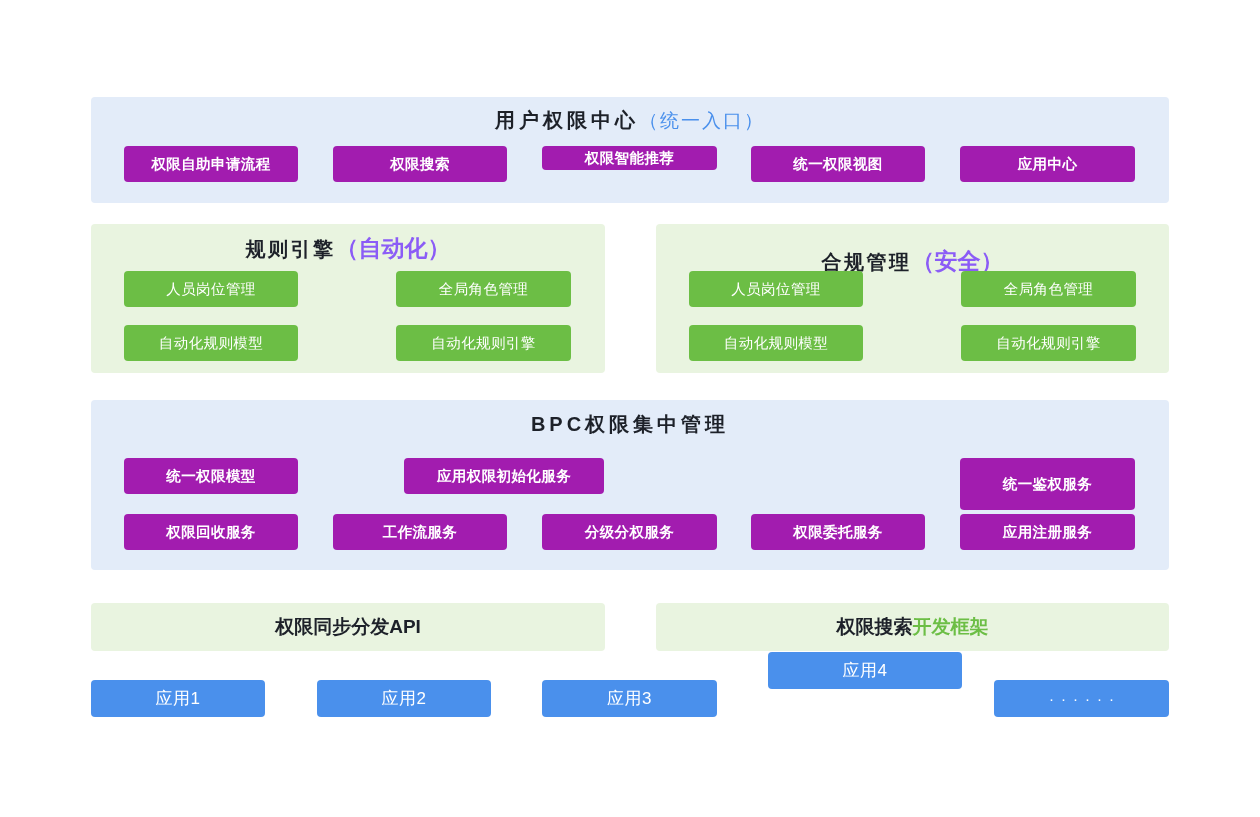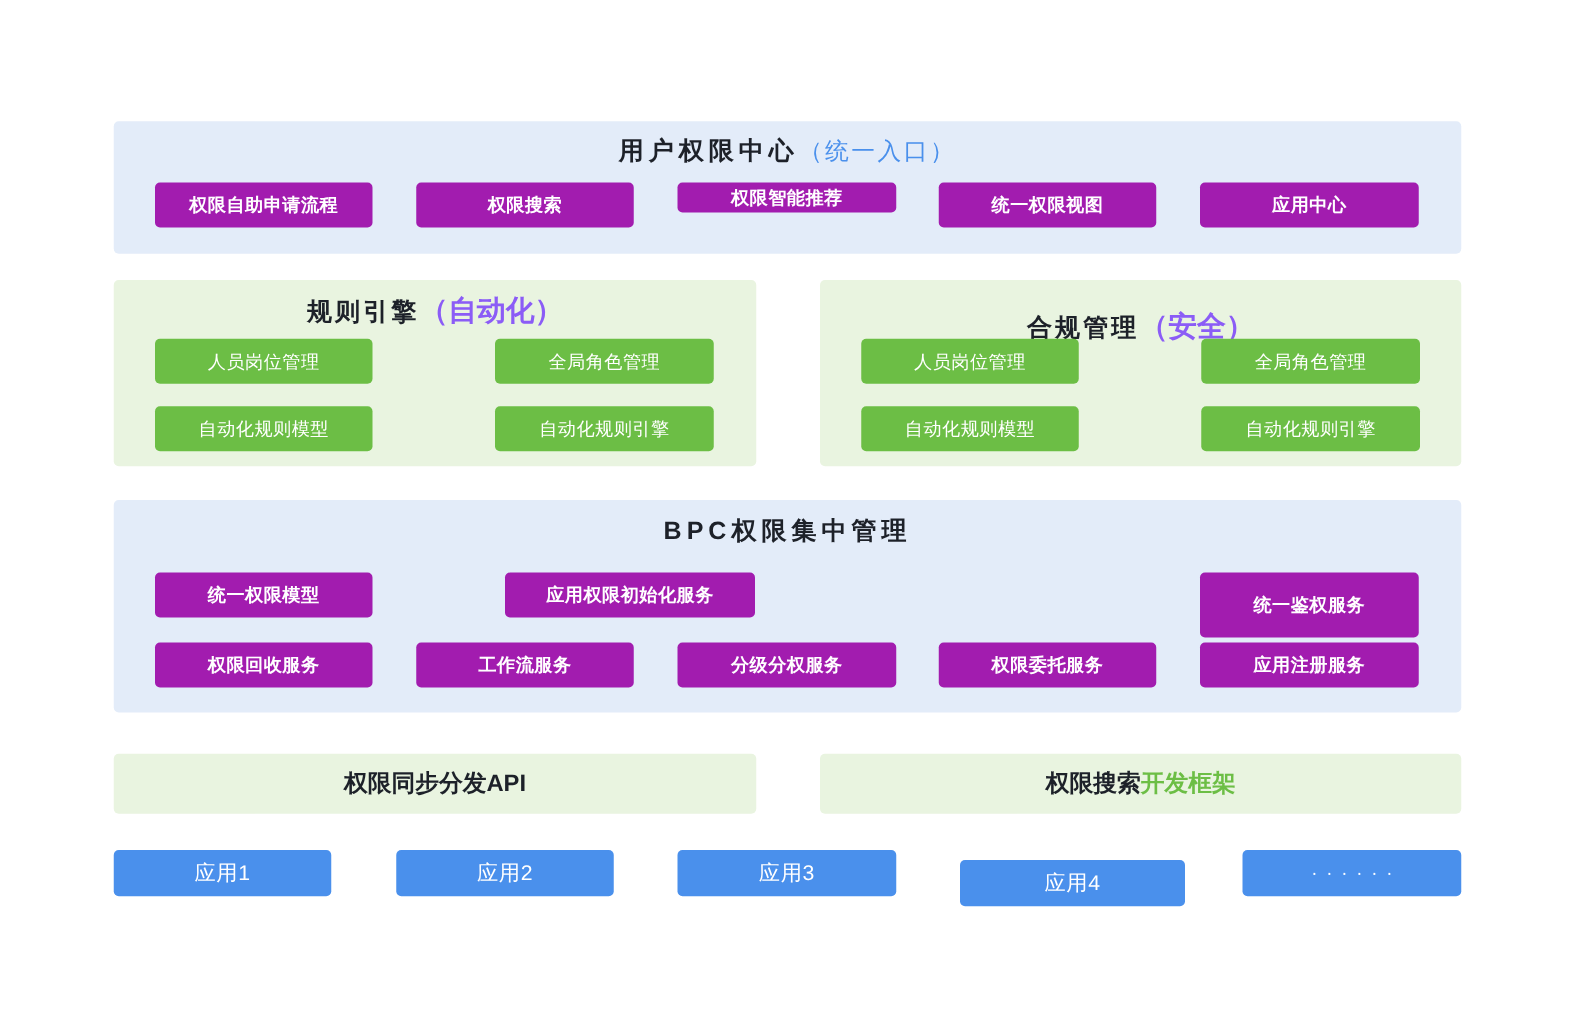--- a/index.html
+++ b/index.html
@@ -191,20 +191,20 @@
 
   <div class="chip-app" style="left:91px; top:680px; width:174px; height:37px;">
     <span>应用1</span>
   </div>
   <div class="chip-app" style="left:317px; top:680px; width:174px; height:37px;">
     <span>应用2</span>
   </div>
   <div class="chip-app" style="left:542px; top:680px; width:175px; height:37px;">
     <span>应用3</span>
   </div>
-  <div class="chip-app" style="left:768px; top:688px; width:180px; height:37px;justify-content:center;">
+  <div class="chip-app" style="left:768px; top:652px; width:194px; height:37px;justify-content:center;">
     <span>应用4</span>
   </div>
   <div class="chip-app" style="left:994px; top:680px; width:175px; height:37px;">
     <span class="dots">······</span>
   </div>
 
 </div>
 
 </body></html>

